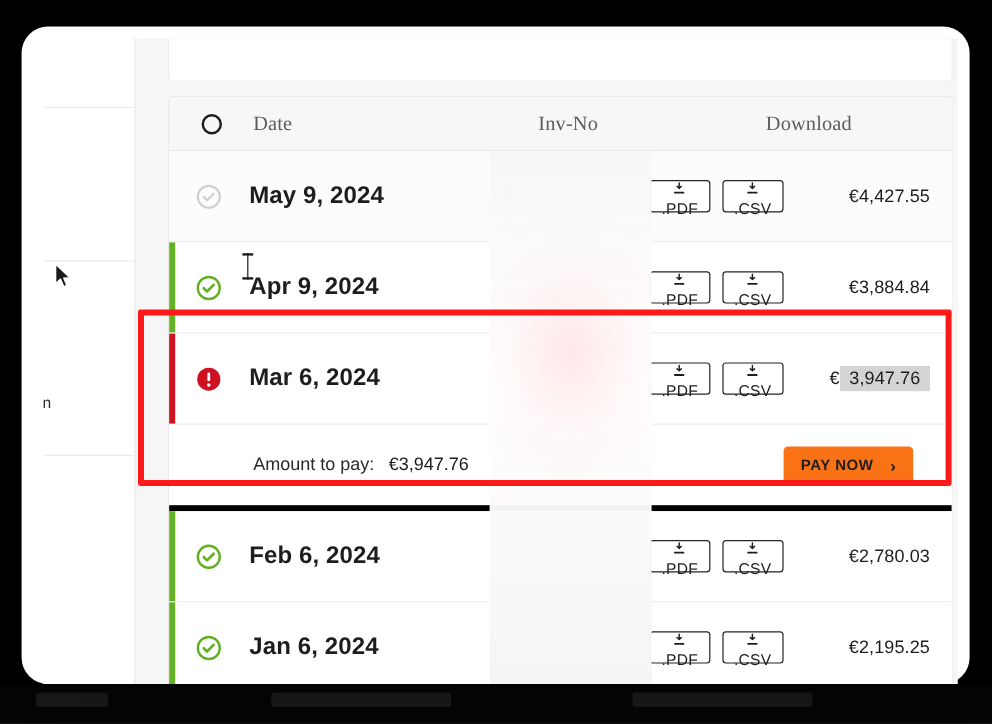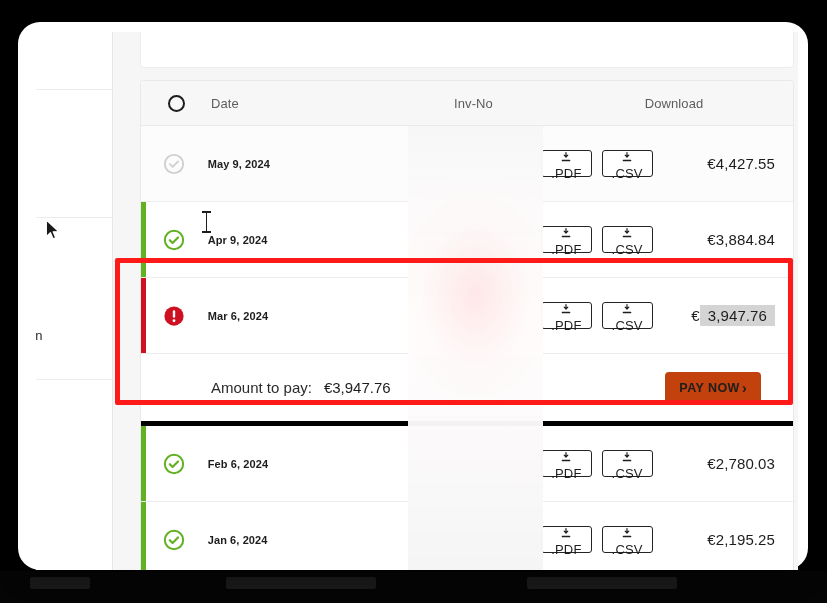--- a/index.html
+++ b/index.html
@@ -130,24 +130,25 @@
 
   .thead {
     display: flex;
     align-items: center;
     height: 45px;
     background: #f7f7f7;
     border-bottom: 1px solid #e9e9e9;
     border-radius: 4px 4px 0 0;
   }
   .th {
-    font-size: 13px;
+    font-size: 17px;
     color: #5d5d5d;
     font-weight: 400;
     letter-spacing: .1px;
+    font-family: Liberation Serif, serif;
   }
   .col-status { width: 70px; display: flex; justify-content: center; align-items: center; }
   .col-date   { width: 175px; }
   .col-inv    { width: 175px; text-align: center; }
   .col-dl     { flex: 1; text-align: center; padding-right: 6px; }
   .col-amt    { width: 140px; text-align: right; padding-right: 18px; }
 
   .hdr-circle {
     width: 17px; height: 17px;
     border: 2.4px solid #1d1d1d;
@@ -166,21 +167,21 @@
   .row.muted { background: #fcfcfc; }
   .accent {
     position: absolute;
     left: 0; top: 0; bottom: 0;
     width: 5px;
   }
   .accent.green { background: #63b023; }
   .accent.red   { background: #cf1020; }
   .accent.none  { background: transparent; }
 
-  .cell { font-size: 11px; color: #1d1d1d; }
+  .cell { font-size: 20px; color: #1d1d1d; }
   .date-cell { font-weight: 700; letter-spacing: .1px; }
 
   
   .ico { width: 22px; height: 22px; position: relative; }
   .ico svg { display: block; width: 22px; height: 22px; }
 
   
   .redact {
     position: absolute;
     left: 267px;
@@ -247,24 +248,24 @@
     margin-left: 12px;
     font-size: 15px;
     color: #1d1d1d;
     font-weight: 400;
   }
   .paybtn {
     position: absolute;
     right: 32px;
     display: inline-flex;
     align-items: center;
-    gap: 2px;
+    gap: 14px;
     height: 32px;
     padding: 0 14px;
-    background: #c2410c;
+    background: #f97316;
     border: none;
     border-radius: 4px;
     font-size: 12.5px;
     font-weight: 700;
     letter-spacing: .45px;
     color: #1d1d1d;
     cursor: pointer;
     font-family: "Liberation Sans", sans-serif;
   }
   .paybtn .chev { font-size: 14px; font-weight: 700; line-height: 1; }

